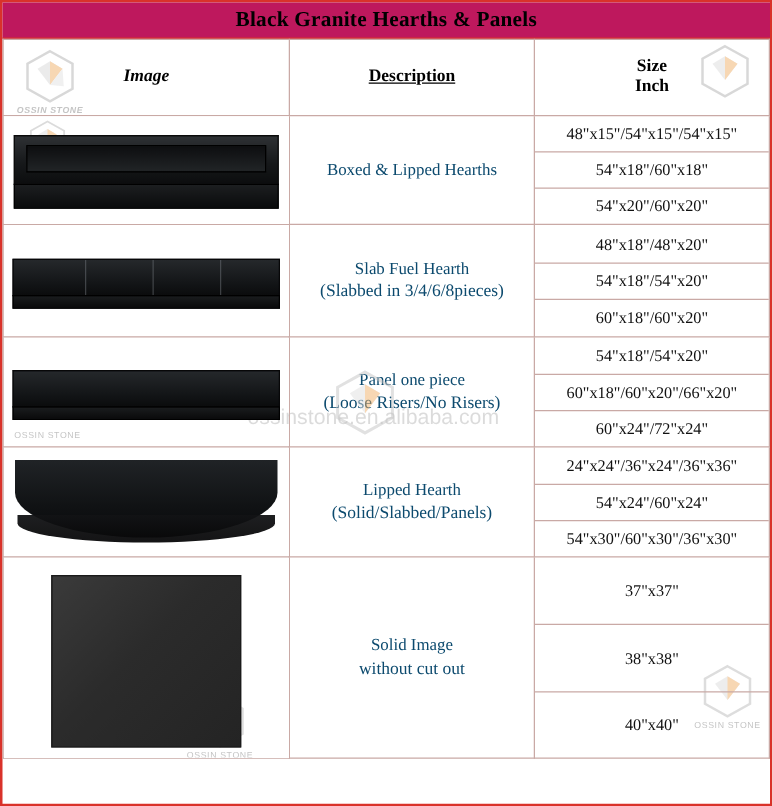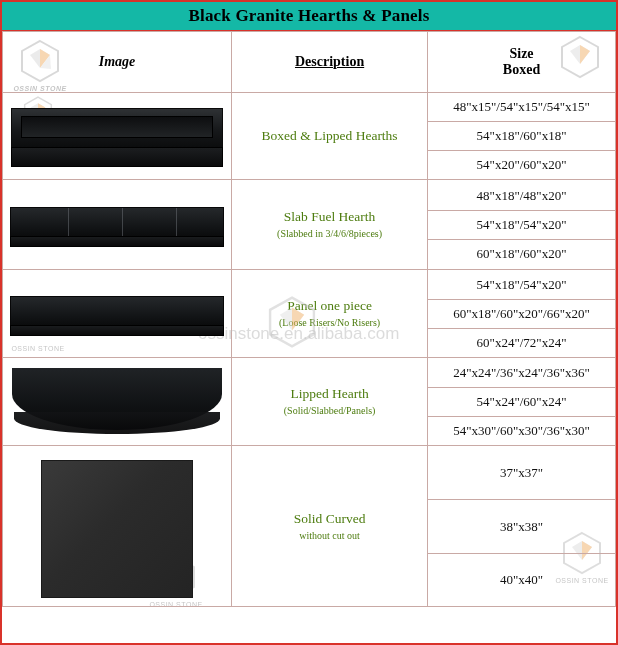--- a/index.html
+++ b/index.html
@@ -19,21 +19,21 @@
     height: 645px;
     box-sizing: border-box;
     border: 2px solid #d9322a;
     background: #ffffff;
   }
   .title-bar {
     height: 28px;
     display: flex;
     align-items: center;
     justify-content: center;
-    background: #14b8a6;
+    background: #be185d;
     border-bottom: 1px solid #d9322a;
   }
   .title-text {
     font-size: 17px;
     font-weight: bold;
     color: #000000;
     letter-spacing: 0.2px;
   }
   table.main {
     width: 100%;
@@ -55,24 +55,24 @@
     font-size: 14px;
     font-weight: bold;
     color: #000;
     position: relative;
   }
   .hdr .lbl { position: relative; z-index: 3; line-height: 1.15; }
 
   .desc-cell {
     font-size: 13.5px;
     line-height: 1.45;
-    color: #4d7c0f;
+    color: #0c4a6e;
     padding: 4px 6px;
   }
-  .desc-cell .sub { font-size: 10px; }
+  .desc-cell .sub { font-size: 14px; }
 
   .sizes-wrap { display: block; }
   .size-row {
     height: 28px;
     line-height: 28px;
     font-size: 13px;
     color: #111;
     border-bottom: 1px solid #c9a9a5;
     position: relative;
     z-index: 2;
@@ -241,21 +241,21 @@
             <span class="wm-hex">
               <svg width="46" height="46" viewBox="0 0 46 46" aria-hidden="true">
                 <polygon points="23,3 41,13 41,33 23,43 5,33 5,13" fill="none" stroke="#b3b3b3" stroke-width="2"></polygon>
                 <polygon points="23,11 33,17 23,30 13,17" fill="#dcdcdc"></polygon>
                 <polygon points="23,11 33,17 23,30" fill="#f0b06a"></polygon>
               </svg>
             </span>
           </span>
           <span class="lbl">
             <span>Size</span><br>
-            <span>Boxed</span>
+            <span>Inch</span>
           </span>
         </th>
       </tr>
     </thead>
     <tbody>
 
       <tr class="row-h1">
         <td class="img-cell">
           <span class="wm wm-logo" style="left:4px; top:2px;">
             <span class="wm-hex">
@@ -366,21 +366,21 @@
               <svg width="46" height="46" viewBox="0 0 46 46" aria-hidden="true">
                 <polygon points="23,3 41,13 41,33 23,43 5,33 5,13" fill="none" stroke="#bdbdbd" stroke-width="2"></polygon>
                 <polygon points="23,11 33,17 23,30 13,17" fill="#dcdcdc"></polygon>
                 <polygon points="23,11 33,17 23,30" fill="#f0b06a"></polygon>
               </svg>
             </span>
             <span class="wm-text">OSSIN STONE</span>
           </span>
         </td>
         <td class="desc-cell">
-          <div>Solid Curved</div>
+          <div>Solid Image</div>
           <div class="sub">without cut out</div>
         </td>
         <td class="size-cell">
           <span class="wm wm-logo" style="right:2px; top:84px;">
             <span class="wm-hex">
               <svg width="46" height="46" viewBox="0 0 46 46" aria-hidden="true">
                 <polygon points="23,3 41,13 41,33 23,43 5,33 5,13" fill="none" stroke="#bdbdbd" stroke-width="2"></polygon>
                 <polygon points="23,11 33,17 23,30 13,17" fill="#dcdcdc"></polygon>
                 <polygon points="23,11 33,17 23,30" fill="#f0b06a"></polygon>
               </svg>

